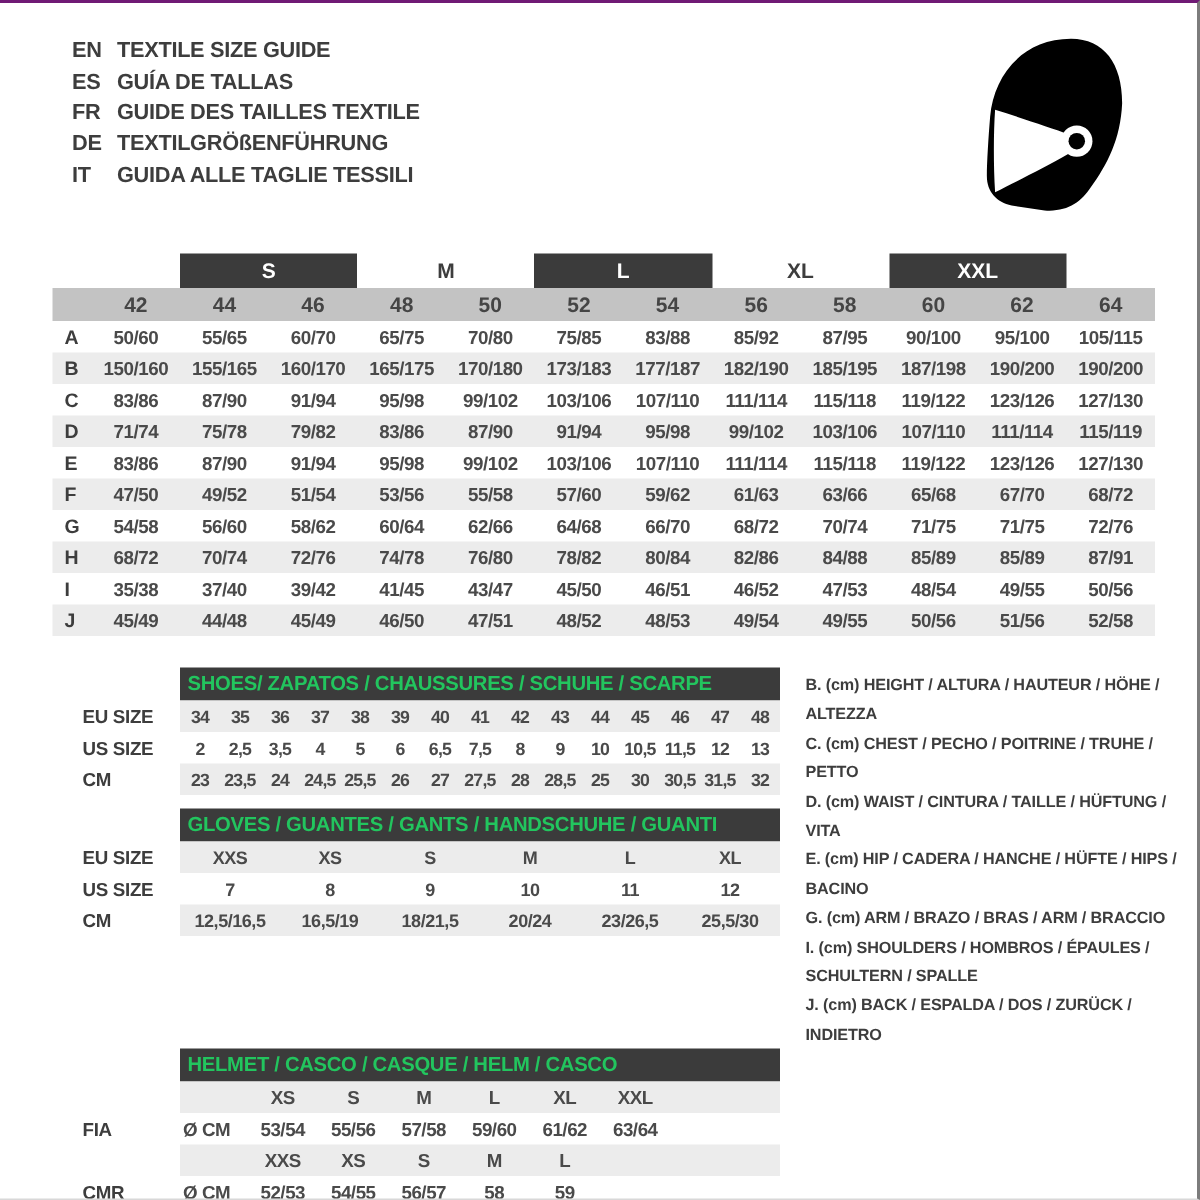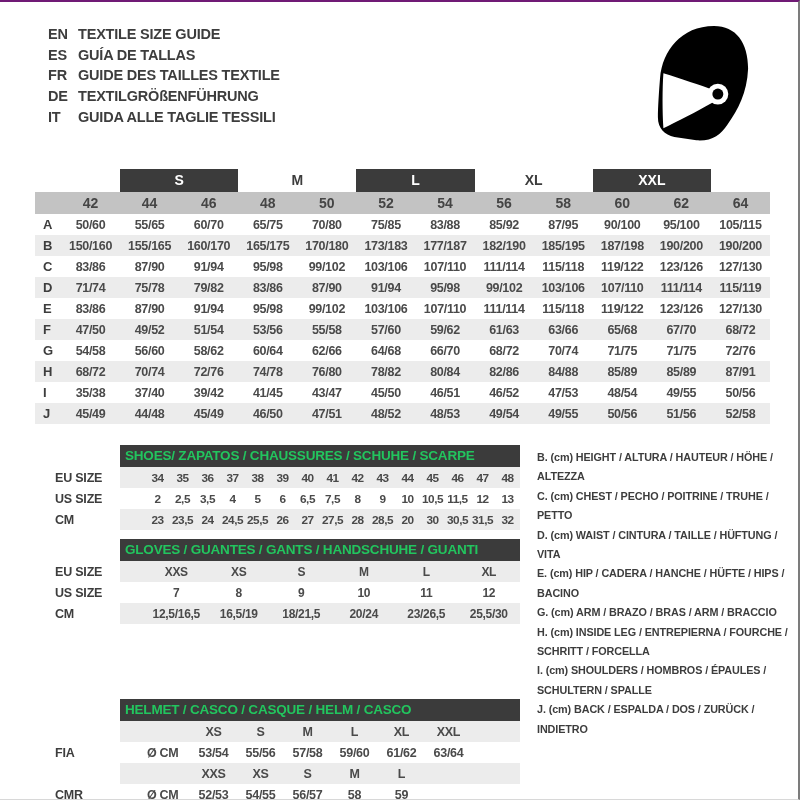--- a/index.html
+++ b/index.html
@@ -28,21 +28,21 @@
   .data-row{height:21px;font-size:12.5px;letter-spacing:-0.3px;}
   .data-row.striped{background:var(--stripe);}
   .cell{text-align:center;}
   .row-label{text-align:left;padding-left:8px;font-size:13px;letter-spacing:0;color:var(--ink2);}
   
   .subtable{position:absolute;left:55px;width:465px;}
   .bar{margin-left:65px;width:400px;height:22px;background:var(--dark);color:#22c55e;
        font-size:13.5px;line-height:22px;padding-left:5px;letter-spacing:-0.2px;white-space:nowrap;overflow:hidden;}
   .srow{display:flex;height:21px;align-items:stretch;}
   .slabel{flex:0 0 65px;font-size:12.5px;color:var(--ink2);display:flex;align-items:center;letter-spacing:-0.2px;}
-  .vals{width:400px;display:grid;align-items:center;text-align:center;font-size:12px;letter-spacing:-0.3px;padding-left:25px;}
+  .vals{width:400px;display:grid;align-items:center;text-align:center;font-size:12px;letter-spacing:-0.3px;}
   .vals.striped{background:var(--stripe);}
   .vals.c15{grid-template-columns:repeat(15,1fr);letter-spacing:-0.5px;font-size:11.8px;}
   .vals.c6{grid-template-columns:repeat(6,1fr);}
   .vals.helm{grid-template-columns:45px repeat(6,47px) 1fr;font-size:12.5px;}
   .vals.helm .cell:first-child{text-align:left;padding-left:2px;}
   .shoes-table{top:443px;}
   .gloves-table{top:537px;}
   .helmet-table{top:657px;margin-top:40px;}
   
   .legend{position:absolute;left:537px;top:446px;width:256px;}
@@ -311,21 +311,21 @@
           <span class="cell">23</span>
           <span class="cell">23,5</span>
           <span class="cell">24</span>
           <span class="cell">24,5</span>
           <span class="cell">25,5</span>
           <span class="cell">26</span>
           <span class="cell">27</span>
           <span class="cell">27,5</span>
           <span class="cell">28</span>
           <span class="cell">28,5</span>
-          <span class="cell">20</span>
+          <span class="cell">25</span>
           <span class="cell">30</span>
           <span class="cell">30,5</span>
           <span class="cell">31,5</span>
           <span class="cell">32</span>
         </div>
       </div>
     </section>
 
   <section class="subtable gloves-table" id="glovesTable">
       <div class="bar">GLOVES / GUANTES / GANTS / HANDSCHUHE / GUANTI</div>
@@ -439,20 +439,18 @@
         </div>
       </div>
     </section>
 
   <aside class="legend" id="legend">
       <div class="legend-item">B. (cm) HEIGHT / ALTURA / HAUTEUR / HÖHE / ALTEZZA</div>
       <div class="legend-item">C. (cm) CHEST / PECHO / POITRINE / TRUHE / PETTO</div>
       <div class="legend-item">D. (cm) WAIST / CINTURA / TAILLE / HÜFTUNG / VITA</div>
       <div class="legend-item">E. (cm) HIP / CADERA / HANCHE / HÜFTE / HIPS /  BACINO</div>
       <div class="legend-item">G. (cm) ARM  / BRAZO / BRAS / ARM / BRACCIO</div>
-      <div class="legend-item">H. (cm) INSIDE LEG / ENTREPIERNA / FOURCHE /
-SCHRITT / FORCELLA</div>
       <div class="legend-item">I.  (cm) SHOULDERS / HOMBROS / ÉPAULES /
 SCHULTERN / SPALLE</div>
       <div class="legend-item">J. (cm) BACK / ESPALDA / DOS / ZURÜCK / INDIETRO</div>
     </aside>
 
 </div>
 
 </body></html>

